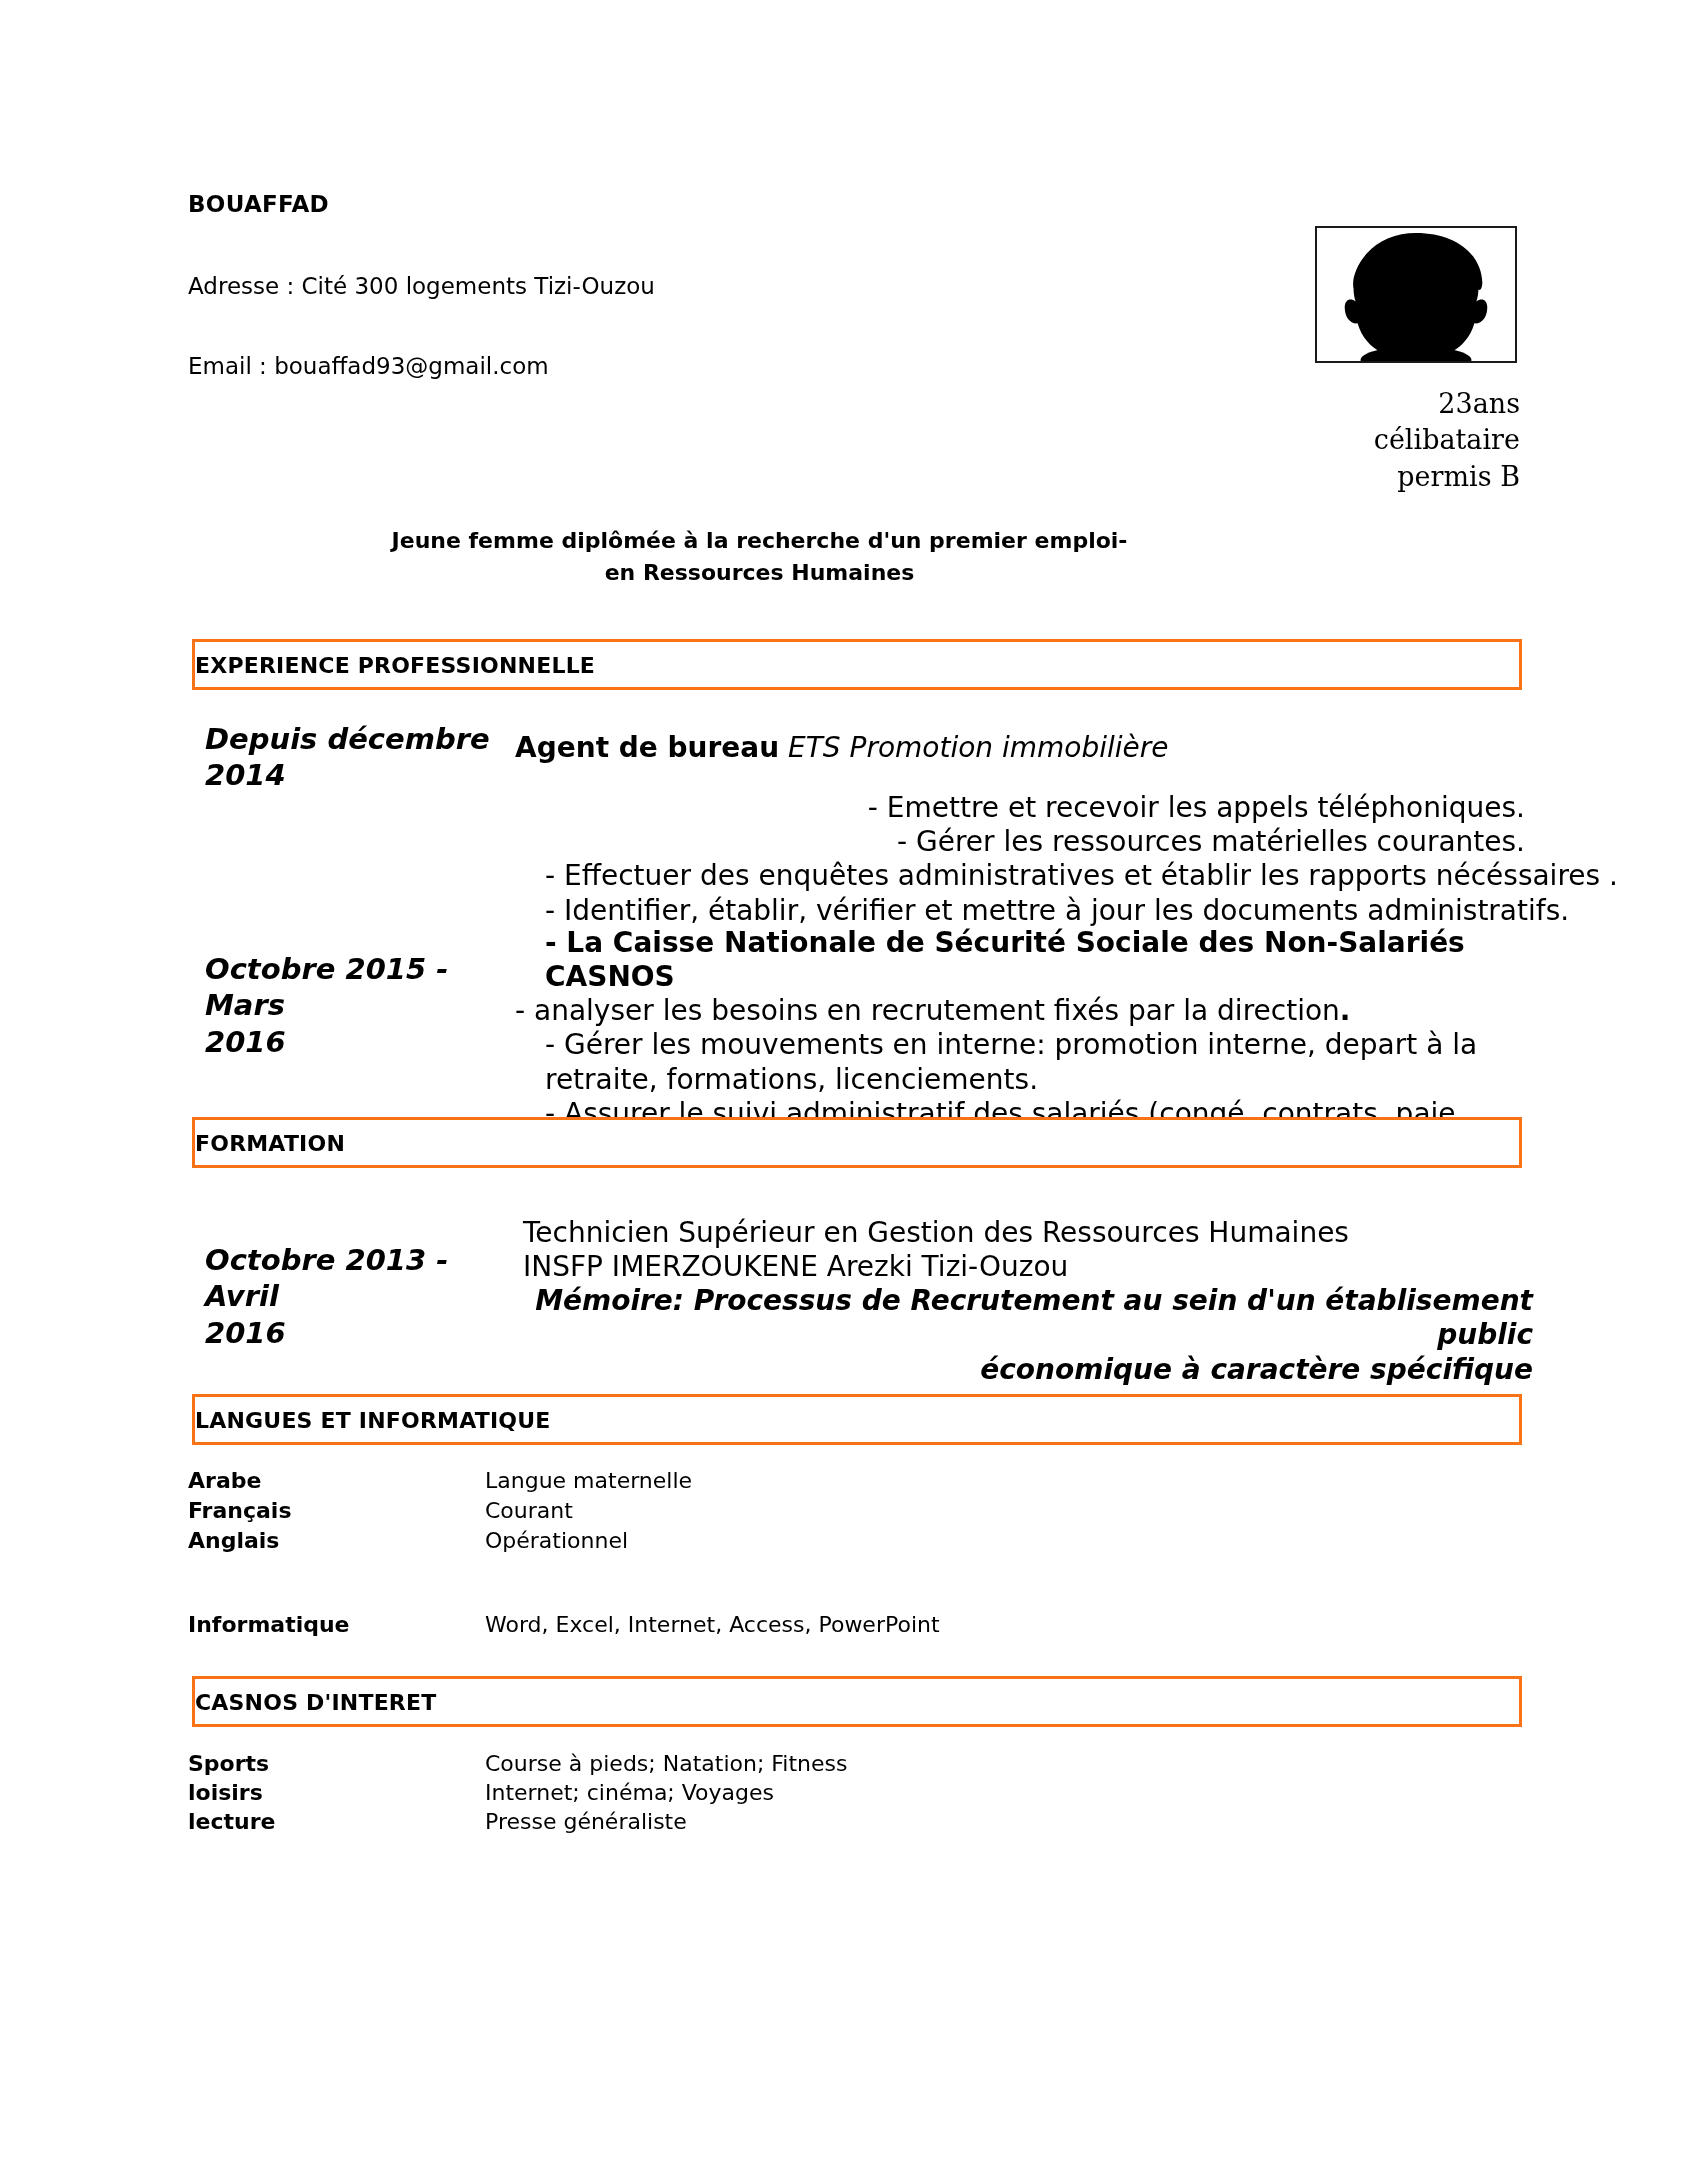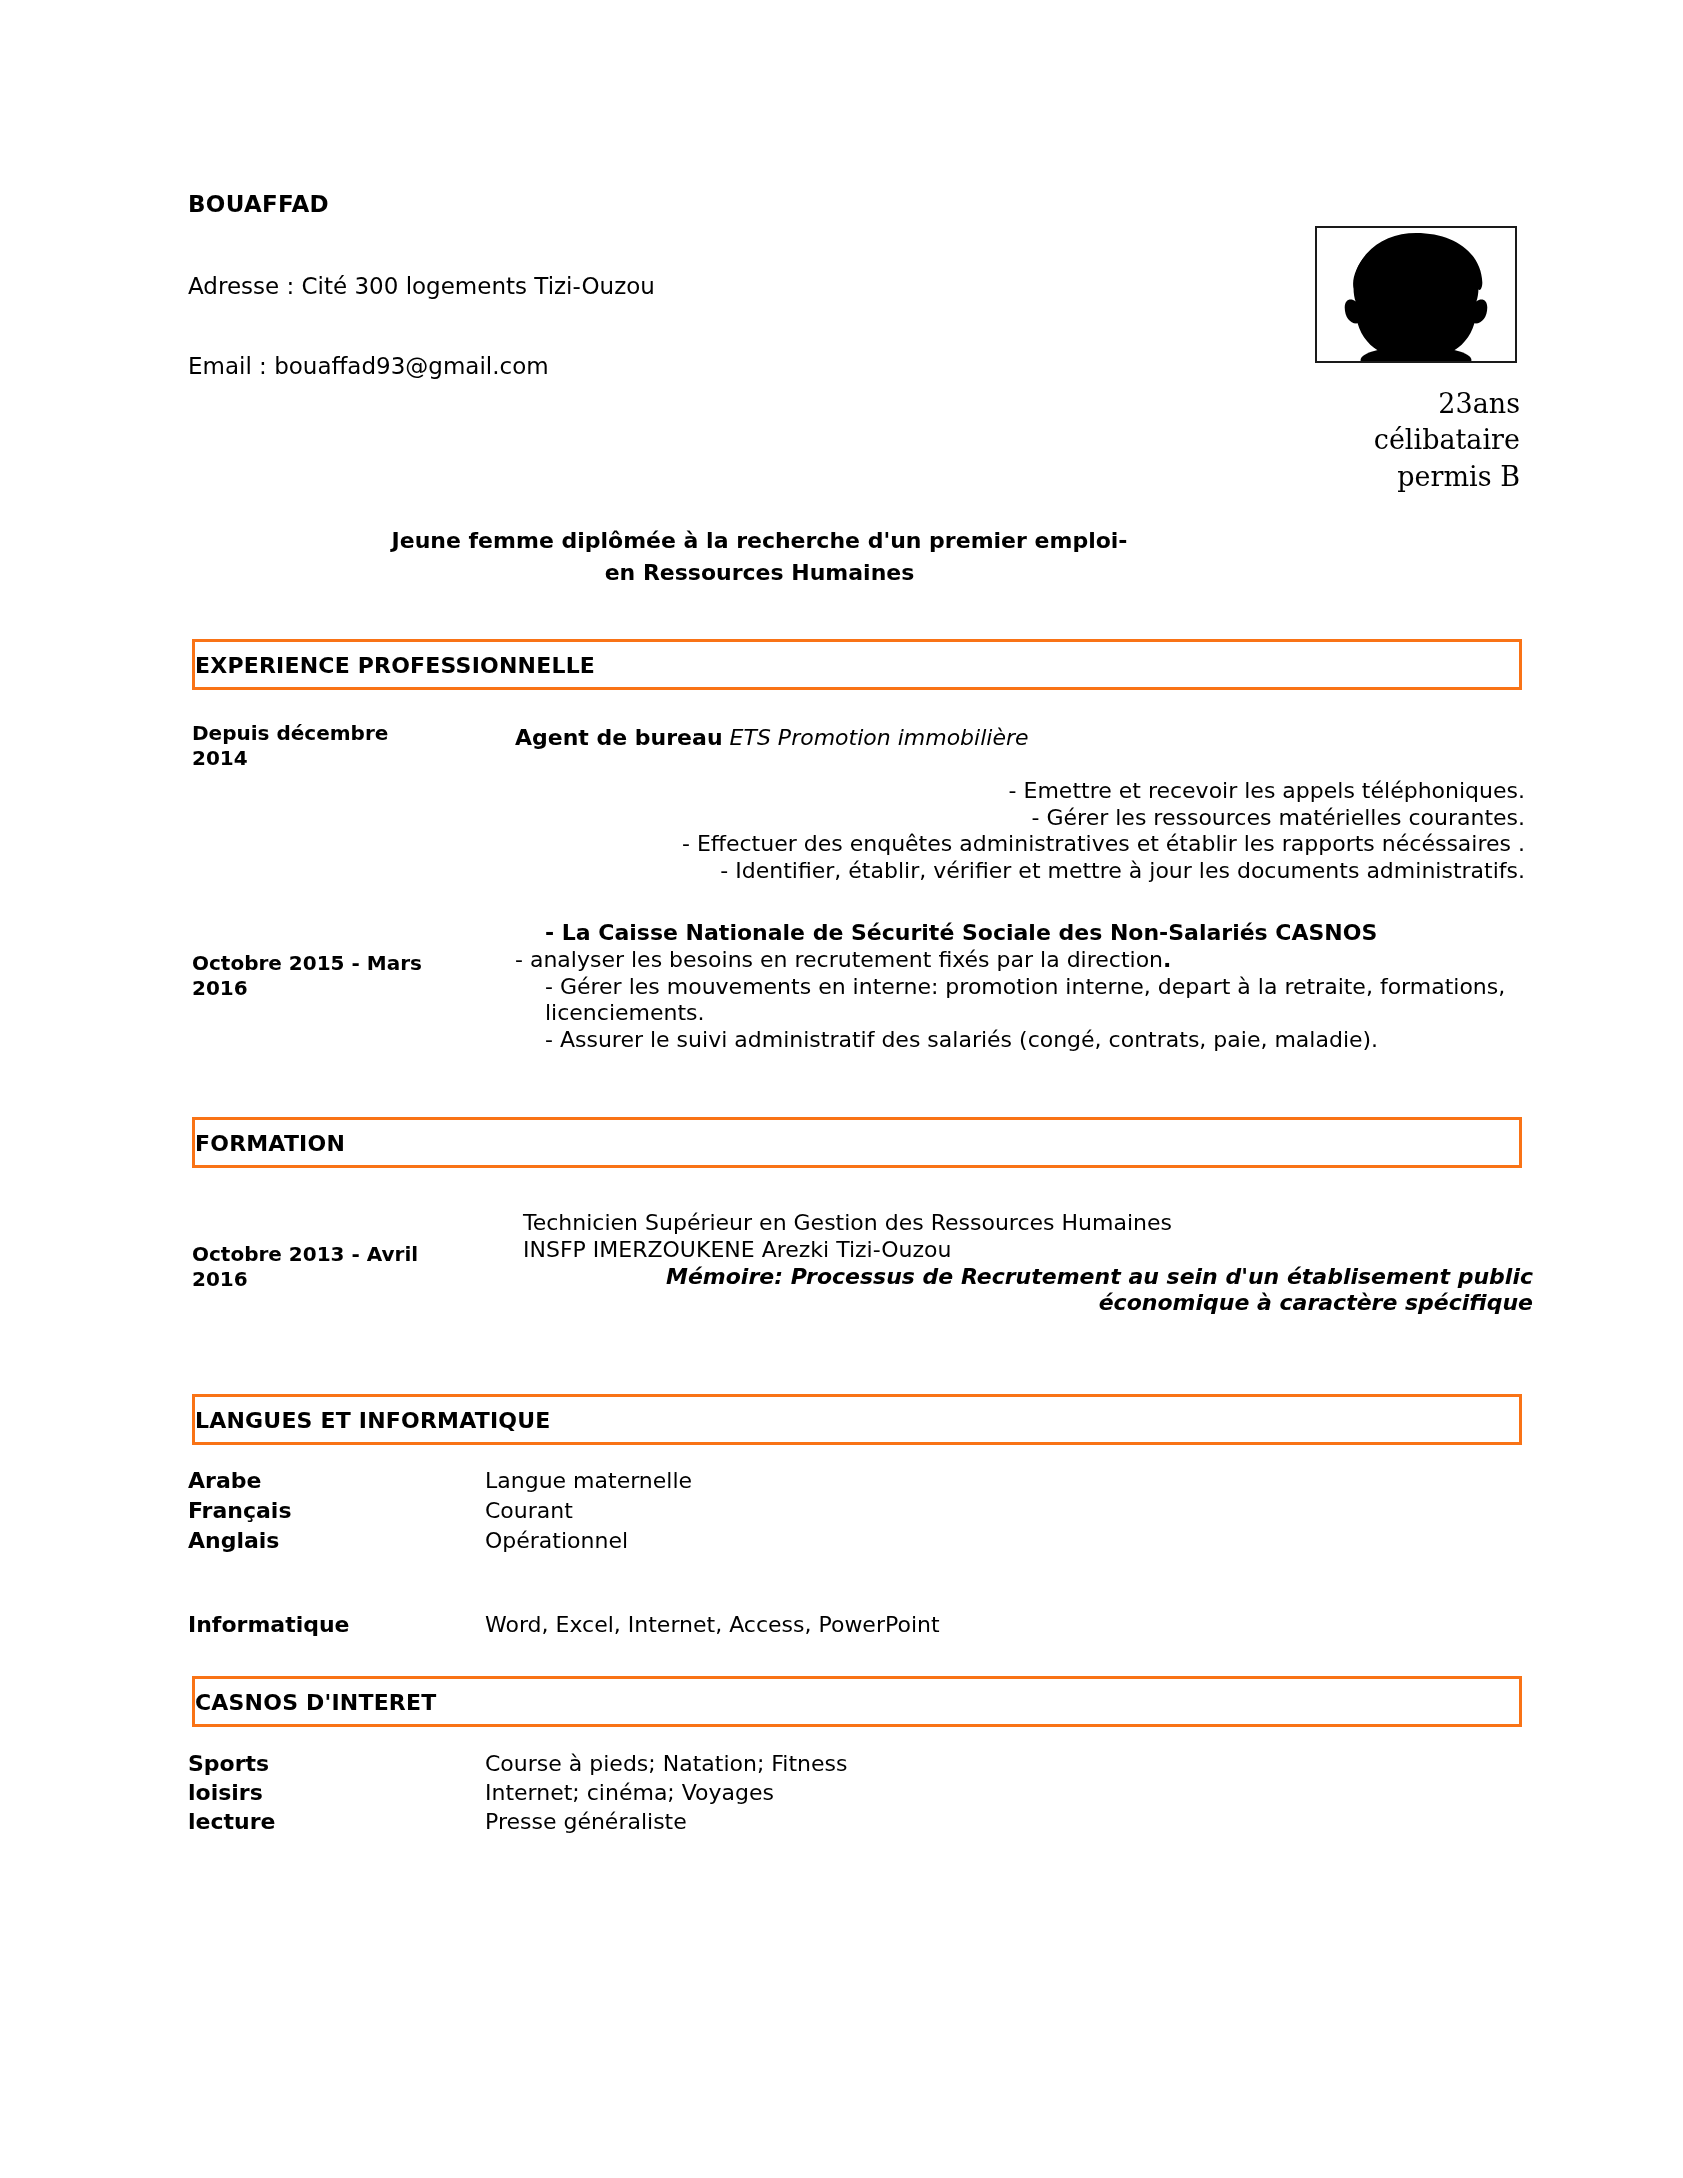--- a/index.html
+++ b/index.html
@@ -102,33 +102,34 @@
   }
 
   
   .entry {
     position: absolute;
     left: 188px;
     width: 1337px;
   }
   .entry .col-left {
     position: absolute;
-    left: 4px;
+    left: 17px;
     top: 0px;
     width: 297px;
-    font-size: 20px;
+    font-size: 29px;
     font-weight: bold;
     line-height: 1.25;
+    font-style: italic;
   }
   .entry .col-right {
     position: absolute;
     left: 327px;
-    top: 4px;
+    top: 10px;
     width: 1010px;
-    font-size: 22px;
+    font-size: 28px;
     line-height: 1.22;
   }
   .role-title {
     font-weight: bold;
   }
   .role-company {
     font-style: italic;
     font-weight: normal;
   }
   .bullets {

